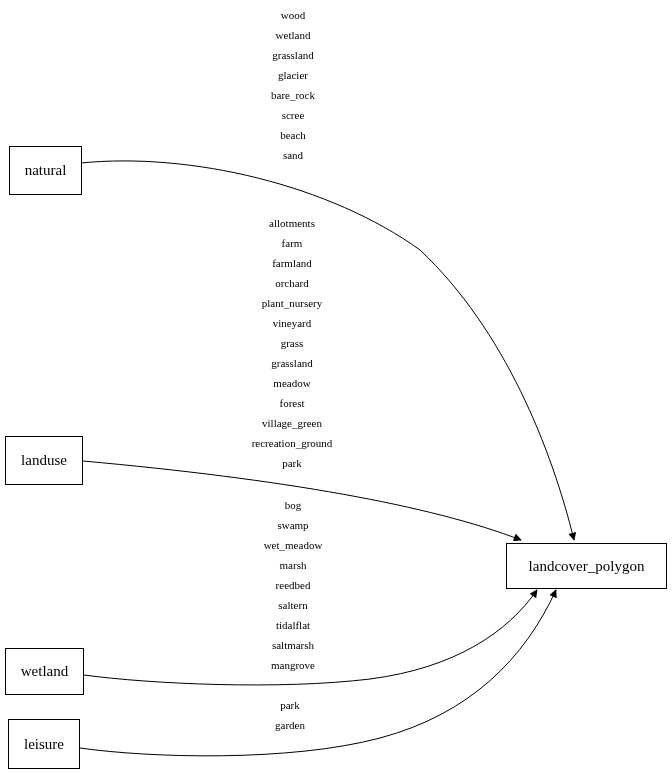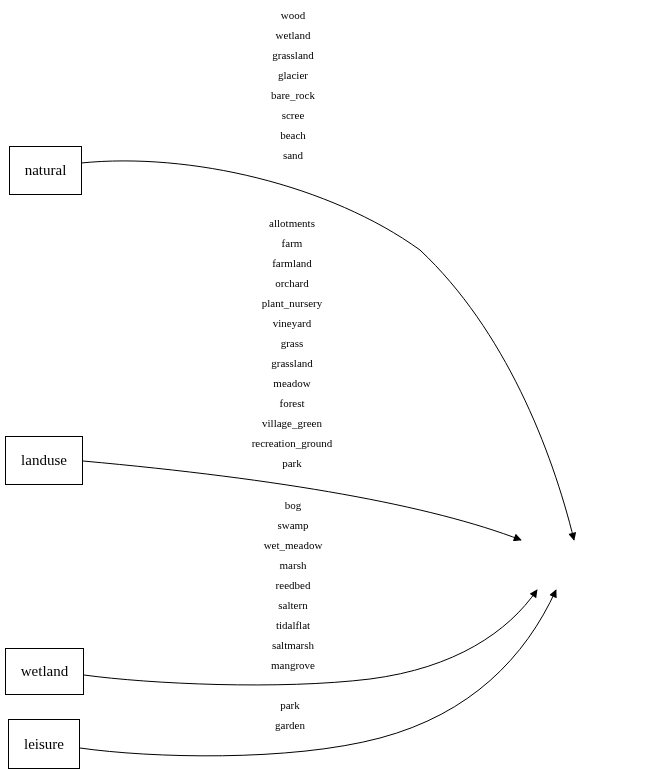--- a/index.html
+++ b/index.html
@@ -75,20 +75,23 @@
   </div>
 
   <div class="node" style="left:5px; top:648px; width:79px; height:47px;">
     <span>wetland</span>
   </div>
 
   <div class="node" style="left:8px; top:719px; width:72px; height:50px;">
     <span>leisure</span>
   </div>
 
+  <div class="node" style="left:506px; top:543px; width:161px; height:46px;">
+    <span>landcover_polygon</span>
+  </div>
 
   <div class="edge-label" style="left:293px; top:5px;">wood
 wetland
 grassland
 glacier
 bare_rock
 scree
 beach
 sand</div>
 

